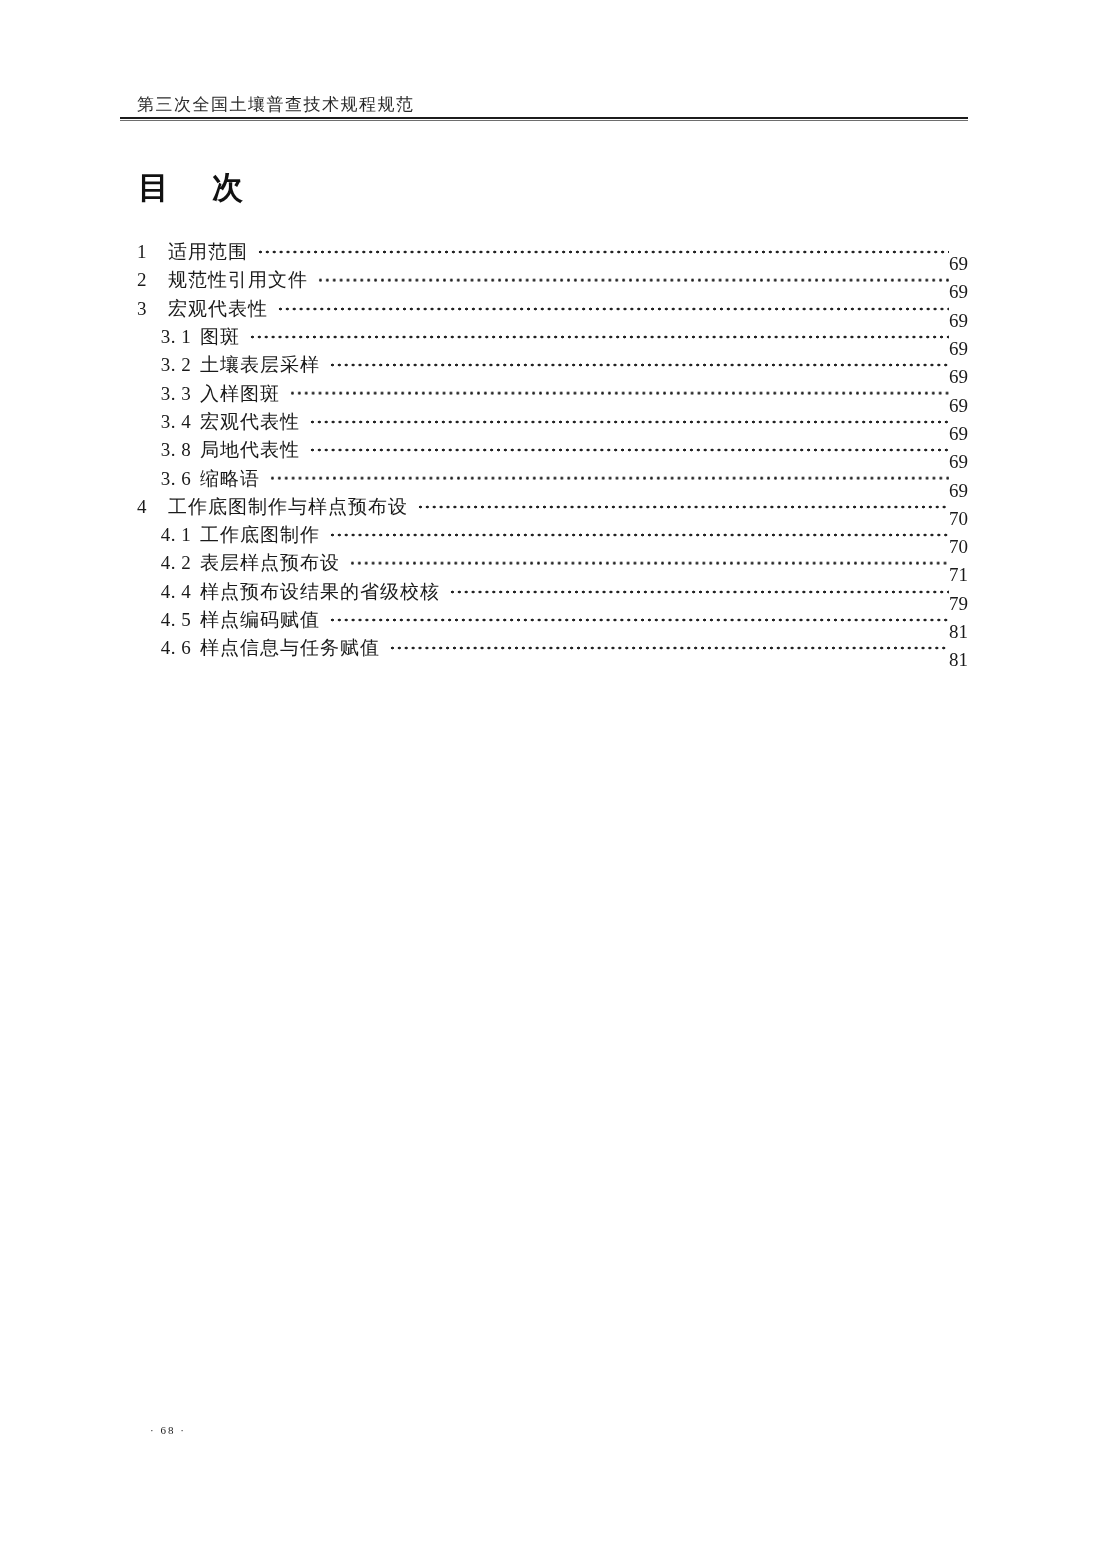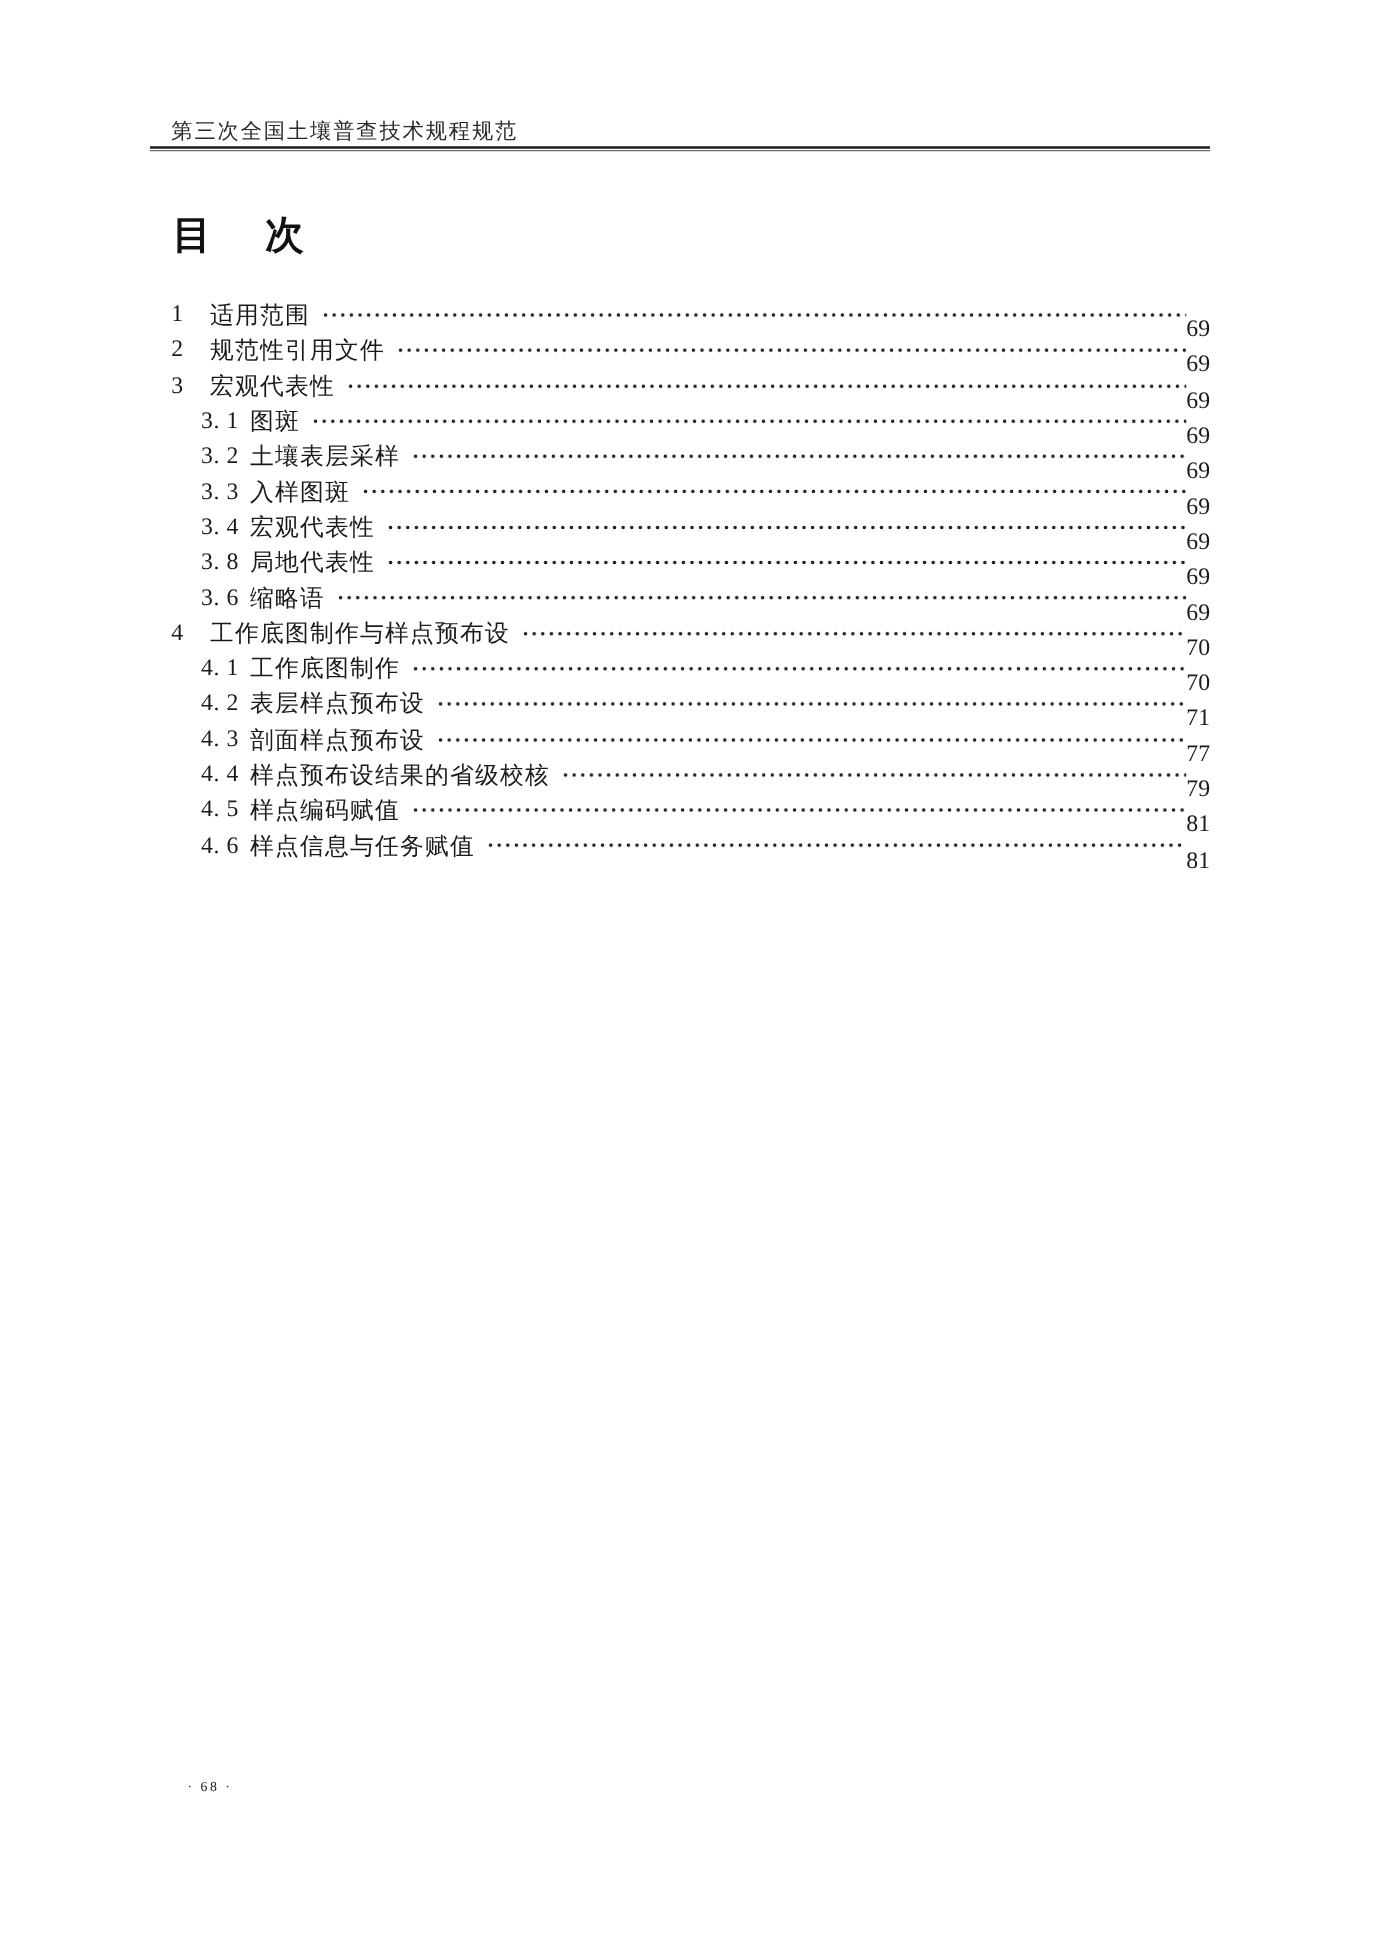--- a/index.html
+++ b/index.html
@@ -169,26 +169,20 @@
     <span class="toc-leader"></span>
     <span class="toc-page">70</span>
   </div>
       <div class="toc-row level-2">
     <span class="toc-num">4. 2</span>
     <span class="toc-label">表层样点预布设</span>
     <span class="toc-leader"></span>
     <span class="toc-page">71</span>
   </div>
       <div class="toc-row level-2">
-    <span class="toc-num">4. 3</span>
-    <span class="toc-label">剖面样点预布设</span>
-    <span class="toc-leader"></span>
-    <span class="toc-page">77</span>
-  </div>
-      <div class="toc-row level-2">
     <span class="toc-num">4. 4</span>
     <span class="toc-label">样点预布设结果的省级校核</span>
     <span class="toc-leader"></span>
     <span class="toc-page">79</span>
   </div>
       <div class="toc-row level-2">
     <span class="toc-num">4. 5</span>
     <span class="toc-label">样点编码赋值</span>
     <span class="toc-leader"></span>
     <span class="toc-page">81</span>

